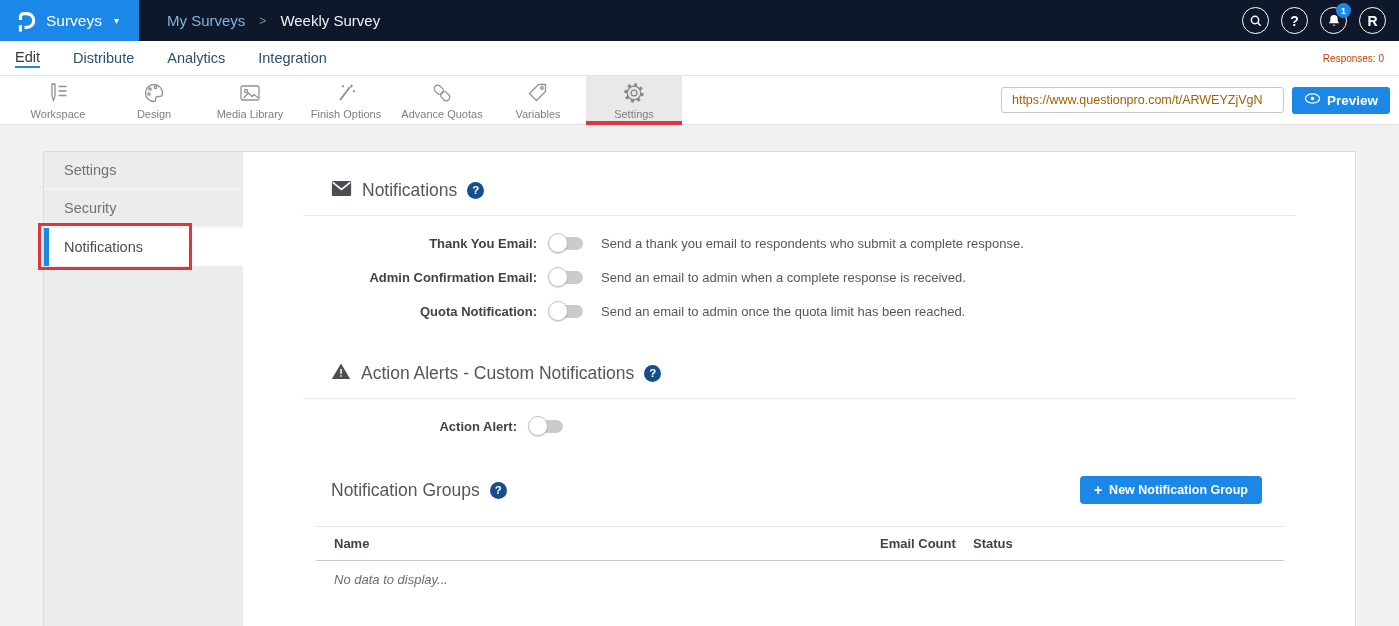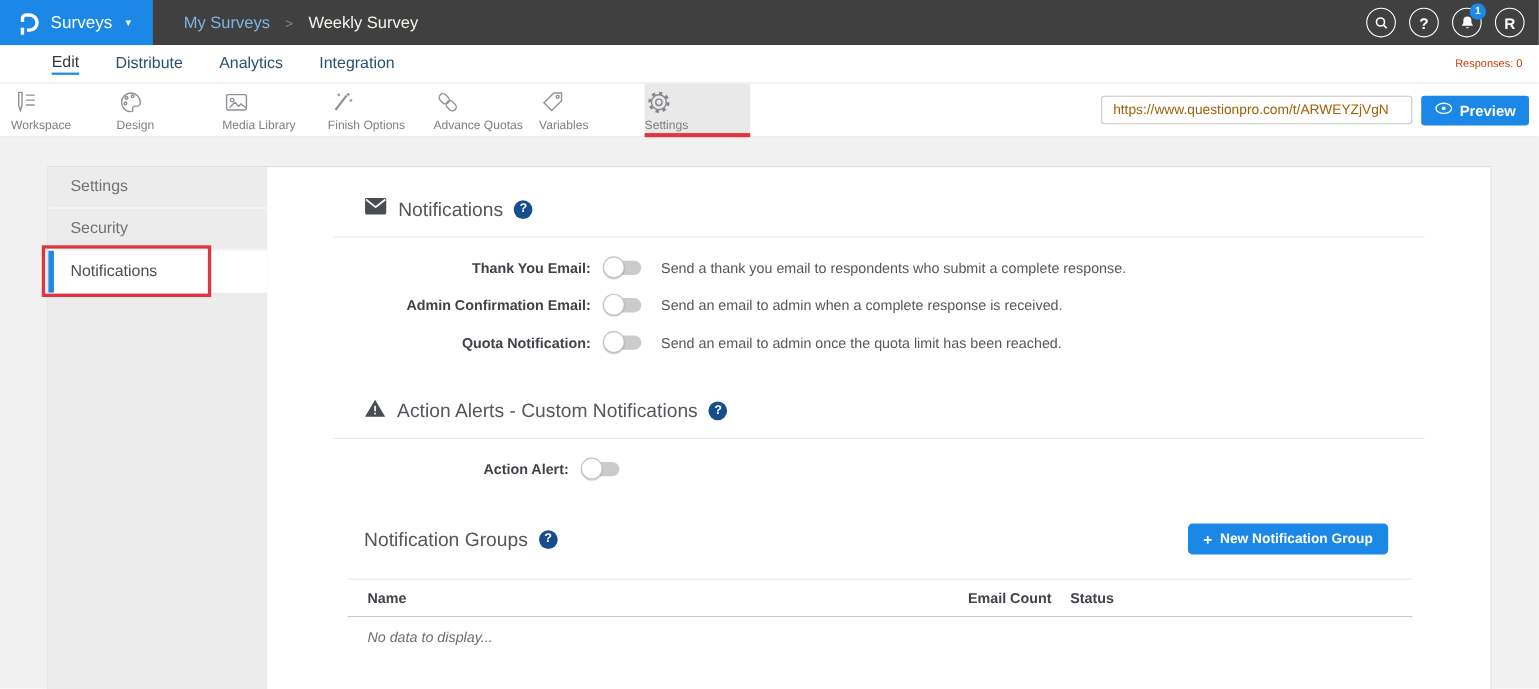--- a/index.html
+++ b/index.html
@@ -1,20 +1,20 @@
 <!DOCTYPE html>
 <html><head>
 <meta charset="utf-8">
 <style>
   * { margin:0; padding:0; box-sizing:border-box; }
   html,body { width:1399px; height:626px; overflow:hidden; background:#fff;
               font-family:"Liberation Sans", sans-serif; }
 
   
-  .topbar { height:41px; display:flex; align-items:stretch; background:#404040; }
+  .topbar { height:41px; display:flex; align-items:stretch; background:#0f172a; }
   .logo-area { width:139px; background:#1b87e6; display:flex; align-items:center;
                padding-left:14px; gap:10px; cursor:pointer; }
   .logo-area svg { display:block; }
   .product-label { color:#fff; font-size:15.5px; }
   .product-caret { color:#fff; font-size:10px; margin-left:2px; }
   .crumb-area { flex:1; display:flex; align-items:center; padding-left:28px; gap:14px; }
   .crumb-parent { color:#7fb3dd; font-size:15px; cursor:pointer; }
   .crumb-sep { color:#8a8a8a; font-size:12px; }
   .crumb-current { color:#f3f3ee; font-size:15px; }
   .top-icons { display:flex; align-items:center; gap:12px; padding-right:13px; }
@@ -22,27 +22,27 @@
           display:flex; align-items:center; justify-content:center; color:#fff;
           font-size:14px; font-weight:bold; position:relative; cursor:pointer; flex:none; }
   .badge { position:absolute; top:-5px; right:-5px; width:15px; height:15px;
            background:#1b87e6; border-radius:50%; color:#fff; font-size:9.5px;
            font-weight:bold; display:flex; align-items:center; justify-content:center; }
 
   
   .tabs { height:35px; display:flex; align-items:center; padding:0 15px;
           border-bottom:1px solid #e3e3e3; background:#fff; }
   .tab { margin-right:33px; font-size:14.5px; color:#2b506e; cursor:pointer; padding-bottom:1px; }
-  .tab.active { color:#333a40; border-bottom:2px solid #1b87e6;margin-left:32px; }
+  .tab.active { color:#333a40; border-bottom:2px solid #1b87e6; }
   .responses { margin-left:auto; color:#c2410c; font-size:10px; }
 
   
   .toolbar { height:49px; display:flex; align-items:stretch; background:#fff;
              border-bottom:1px solid #e2e2e2; padding-left:10px; }
-  .tool { width:96px; display:flex; flex-direction:column; align-items:flex-start;
+  .tool { width:96px; display:flex; flex-direction:column; align-items:center;
           justify-content:center; gap:2px; cursor:pointer; position:relative; }
   .tool svg { display:block; }
   .tool .t-label { font-size:11px; color:#7c7f84; white-space:nowrap; }
   .tool.active { background:#e9e9e9; }
   .red-bar { position:absolute; left:0; right:0; bottom:-1px; height:4px; background:#e0353e; }
   .toolbar-right { margin-left:auto; display:flex; align-items:center; gap:8px; padding-right:9px; }
   .url-input { width:283px; height:26px; border:1px solid #c8c8c8; border-radius:3px;
                padding:0 10px; font-size:12.5px; color:#a16207;
                font-family:"Liberation Sans", sans-serif; }
   .preview-btn { height:27px; background:#1b87e6; border:none; border-radius:3px;

